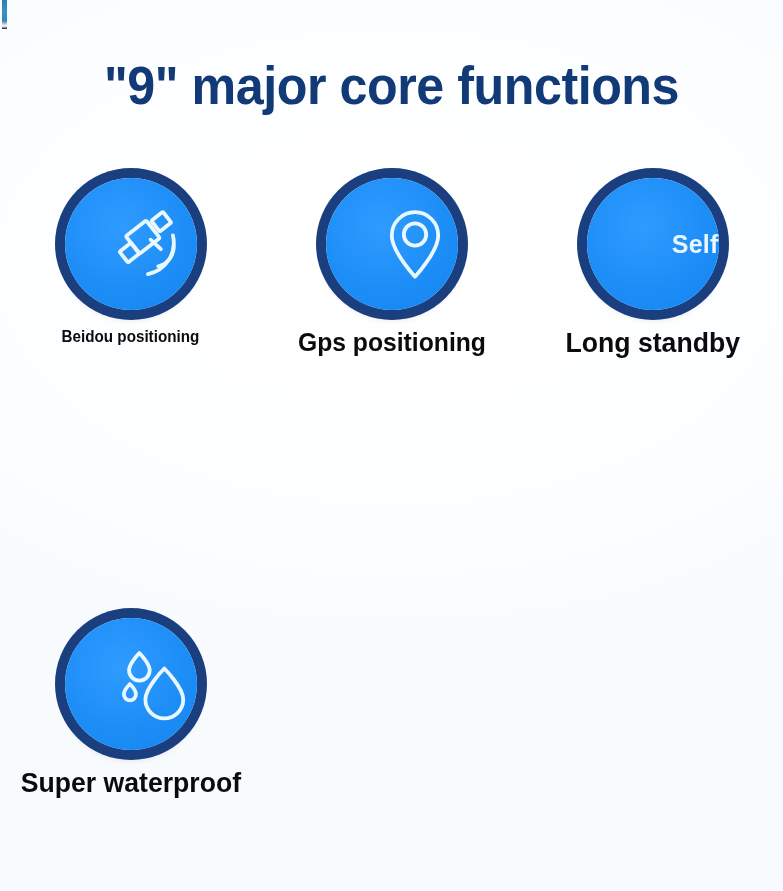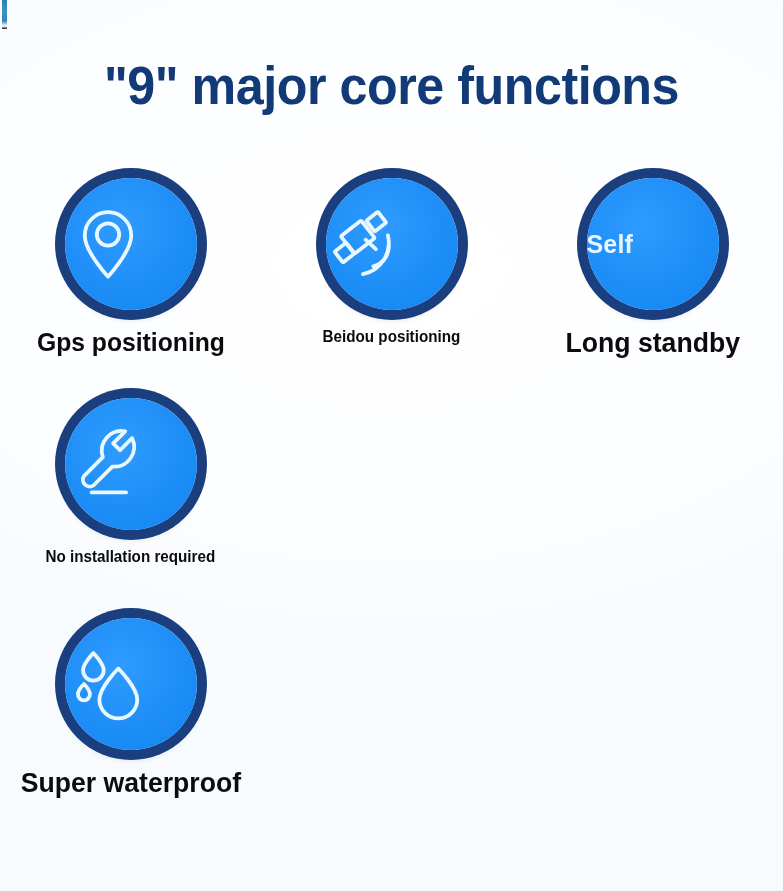--- a/index.html
+++ b/index.html
@@ -81,21 +81,21 @@
     position: relative;
     width: 132px;
     height: 132px;
     border-radius: 50%;
     background: radial-gradient(circle at 42% 36%, #2e9bff 0%, #1e8ef7 55%, #1283ef 100%);
     box-shadow:
       0 0 0 10px #1b3f7e,
       0 6px 10px rgba(12, 30, 62, 0.30);
     display: flex;
     align-items: center;
-    justify-content: flex-start;
+    justify-content: flex-end;
     box-sizing: border-box;
   }
   .badge svg {
     display: block;
     width: 86px;
     height: 86px;
     overflow: visible;
   }
   .badge svg .st {
     fill: none;
@@ -142,62 +142,53 @@
 
   <div class="title">"9" major core functions</div>
 
   <div class="grid">
 
     <div class="row row-1">
 
       <div class="cell">
         <div class="badge">
           <svg viewBox="0 0 100 100">
-            <path class="st" d="M50 88 C50 88 77 59 77 40 A27 27 0 0 0 23 40 C23 59 50 88 50 88 Z"></path>
-            <circle class="st" cx="50" cy="39" r="13"></circle>
-          </svg>
-        </div>
-        <div class="label sz-lg">Gps positioning</div>
-      </div>
-
-      <div class="cell">
-        <div class="badge">
-          <svg viewBox="0 0 100 100">
             <rect class="st" x="22" y="29" width="30" height="26" rx="2" transform="rotate(-38 37 42)"></rect>
             <rect class="st" x="50" y="16" width="17" height="16" rx="1.5" transform="rotate(-38 58.5 24)"></rect>
             <rect class="st" x="13" y="52" width="17" height="16" rx="1.5" transform="rotate(-38 21.5 60)"></rect>
             <line class="st" x1="46" y1="45" x2="58" y2="56"></line>
             <path class="st" d="M55 76 A24 24 0 0 0 73 53"></path>
             <path class="st" d="M43 85 A37 37 0 0 0 72 40"></path>
           </svg>
         </div>
         <div class="label sz-sm">Beidou positioning</div>
       </div>
 
       <div class="cell">
         <div class="badge">
+          <svg viewBox="0 0 100 100">
+            <path class="st" d="M50 88 C50 88 77 59 77 40 A27 27 0 0 0 23 40 C23 59 50 88 50 88 Z"></path>
+            <circle class="st" cx="50" cy="39" r="13"></circle>
+          </svg>
+        </div>
+        <div class="label sz-lg">Gps positioning</div>
+      </div>
+
+      <div class="cell">
+        <div class="badge">
           <span class="badge-text">Self</span>
         </div>
         <div class="label sz-xl">Long standby</div>
       </div>
 
     </div>
 
     <div class="row row-2">
 
 
-      <div class="cell">
-        <div class="badge">
-          <svg viewBox="0 0 100 100">
-            <path class="st" d="M78 20 L64 34 L56 26 L70 12 A23 23 0 0 0 44 42 L22 64 A8 8 0 0 0 33 75 L55 53 A23 23 0 0 0 78 20 Z"></path>
-            <line class="st" x1="31" y1="83" x2="71" y2="83"></line>
-          </svg>
-        </div>
-        <div class="label sz-sm">No installation required</div>
-      </div>
 
 
     </div>
 
     <div class="row row-3">
 
       <div class="cell">
         <div class="badge">
           <svg viewBox="0 0 100 100">
             <path class="st" d="M62 32 C62 32 84 54 84 68 A22 22 0 0 1 40 68 C40 54 62 32 62 32 Z"></path>

